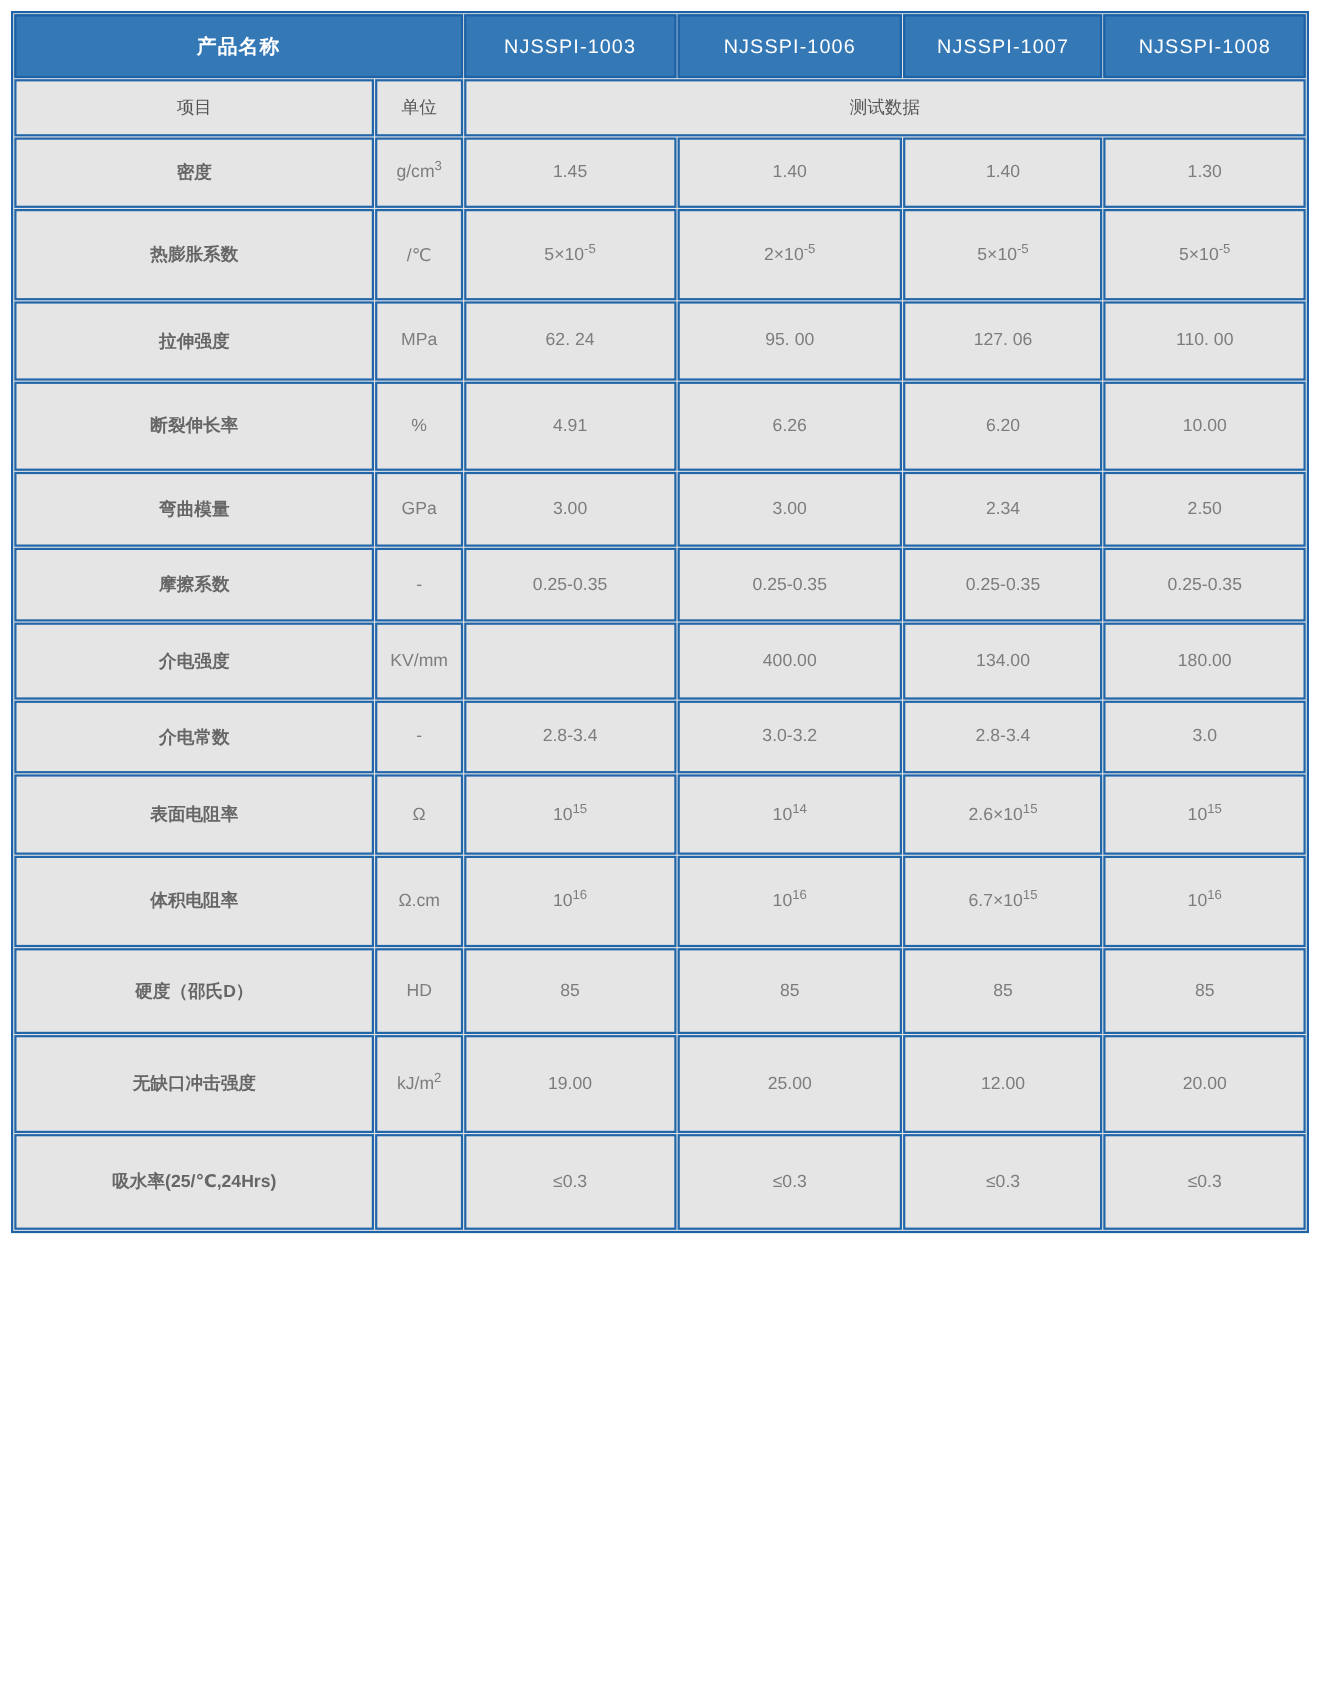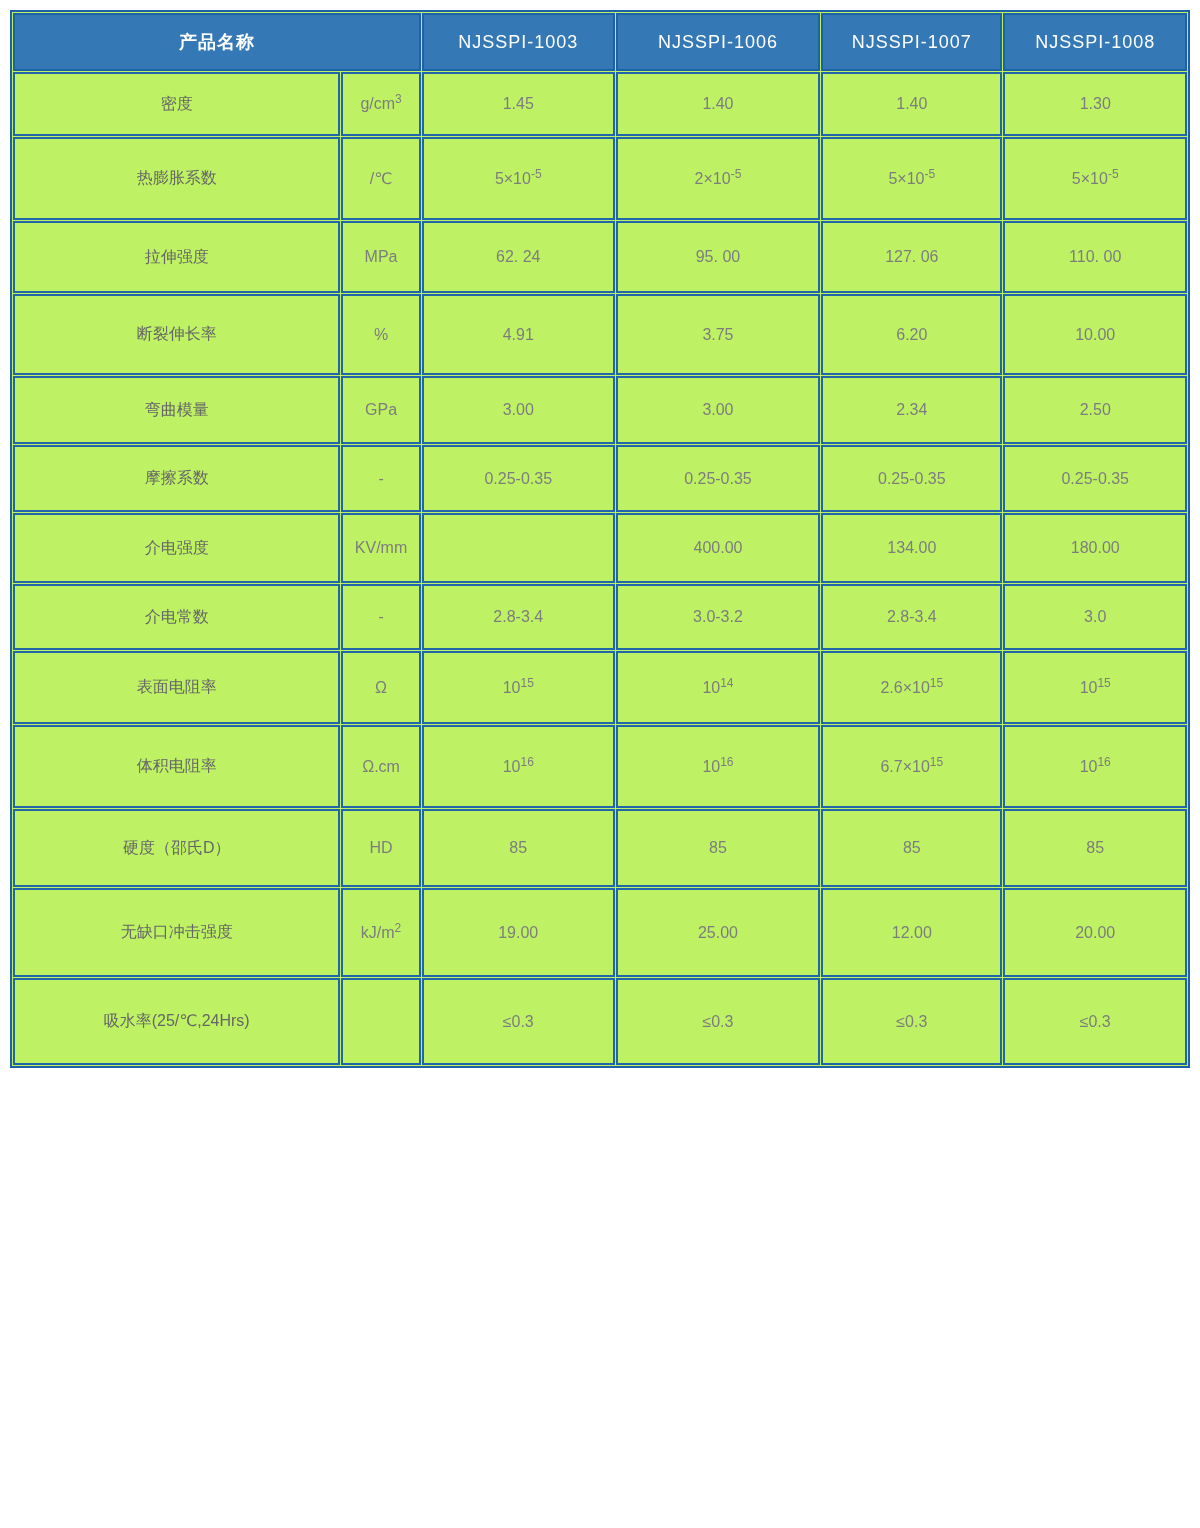--- a/index.html
+++ b/index.html
@@ -3,21 +3,21 @@
 <meta charset="utf-8">
 <style>
   html,body{margin:0;padding:0;background:#ffffff;}
   body{font-family:"Liberation Sans","DejaVu Sans",sans-serif;}
   .page{width:1200px;height:1528px;box-sizing:border-box;padding:10px;background:#ffffff;}
   table.spec{
     width:100%;
     border-collapse:separate;
     border-spacing:1px;
     table-layout:fixed;
-    background:#bef264;
+    background:#e5e5e5;
     border:2px solid #1d62a7;
   }
   th,td{
     border:2px solid #2166a9;
     text-align:center;
     vertical-align:middle;
     box-sizing:border-box;
     padding:2px 4px;
     overflow:hidden;
   }
@@ -27,21 +27,21 @@
     color:#ffffff;
     font-size:18px;
     letter-spacing:1px;
     border-color:#1d62a7;
   }
   th.product-name{font-weight:700;}
   th.product-code{font-weight:400;}
   thead tr.sub{height:52px;}
   thead tr.sub td{color:#555555;font-size:16px;}
   tbody td{color:#7d7d7d;font-size:16px;}
-  tbody td.lbl{color:#666666;}
+  tbody td.lbl{color:#666666;font-weight:bold;}
   sup{font-size:12px;line-height:0;}
   
   tbody tr:nth-child(1){height:64px;}
   tbody tr:nth-child(2){height:83px;}
   tbody tr:nth-child(3){height:72px;}
   tbody tr:nth-child(4){height:81px;}
   tbody tr:nth-child(5){height:68px;}
   tbody tr:nth-child(6){height:67px;}
   tbody tr:nth-child(7){height:70px;}
   tbody tr:nth-child(8){height:66px;}
@@ -75,20 +75,25 @@
         <col class="c6">
     </colgroup>
     <thead>
       <tr class="hdr">
         <th colspan="2" class="product-name">产品名称</th>
         <th class="product-code">NJSSPI-1003</th>
         <th class="product-code">NJSSPI-1006</th>
         <th class="product-code">NJSSPI-1007</th>
         <th class="product-code">NJSSPI-1008</th>
       </tr>
+      <tr class="sub">
+        <td>项目</td>
+        <td>单位</td>
+        <td colspan="4">测试数据</td>
+      </tr>
     </thead>
     <tbody id="spec-body">
         <tr>
           <td class="lbl">密度</td>
           <td>g/cm<sup>3</sup></td>
           <td>1.45</td>
           <td>1.40</td>
           <td>1.40</td>
           <td>1.30</td>
         </tr>
@@ -105,21 +110,21 @@
           <td>MPa</td>
           <td>62. 24</td>
           <td>95. 00</td>
           <td>127. 06</td>
           <td>110. 00</td>
         </tr>
         <tr>
           <td class="lbl">断裂伸长率</td>
           <td>%</td>
           <td>4.91</td>
-          <td>3.75</td>
+          <td>6.26</td>
           <td>6.20</td>
           <td>10.00</td>
         </tr>
         <tr>
           <td class="lbl">弯曲模量</td>
           <td>GPa</td>
           <td>3.00</td>
           <td>3.00</td>
           <td>2.34</td>
           <td>2.50</td>

